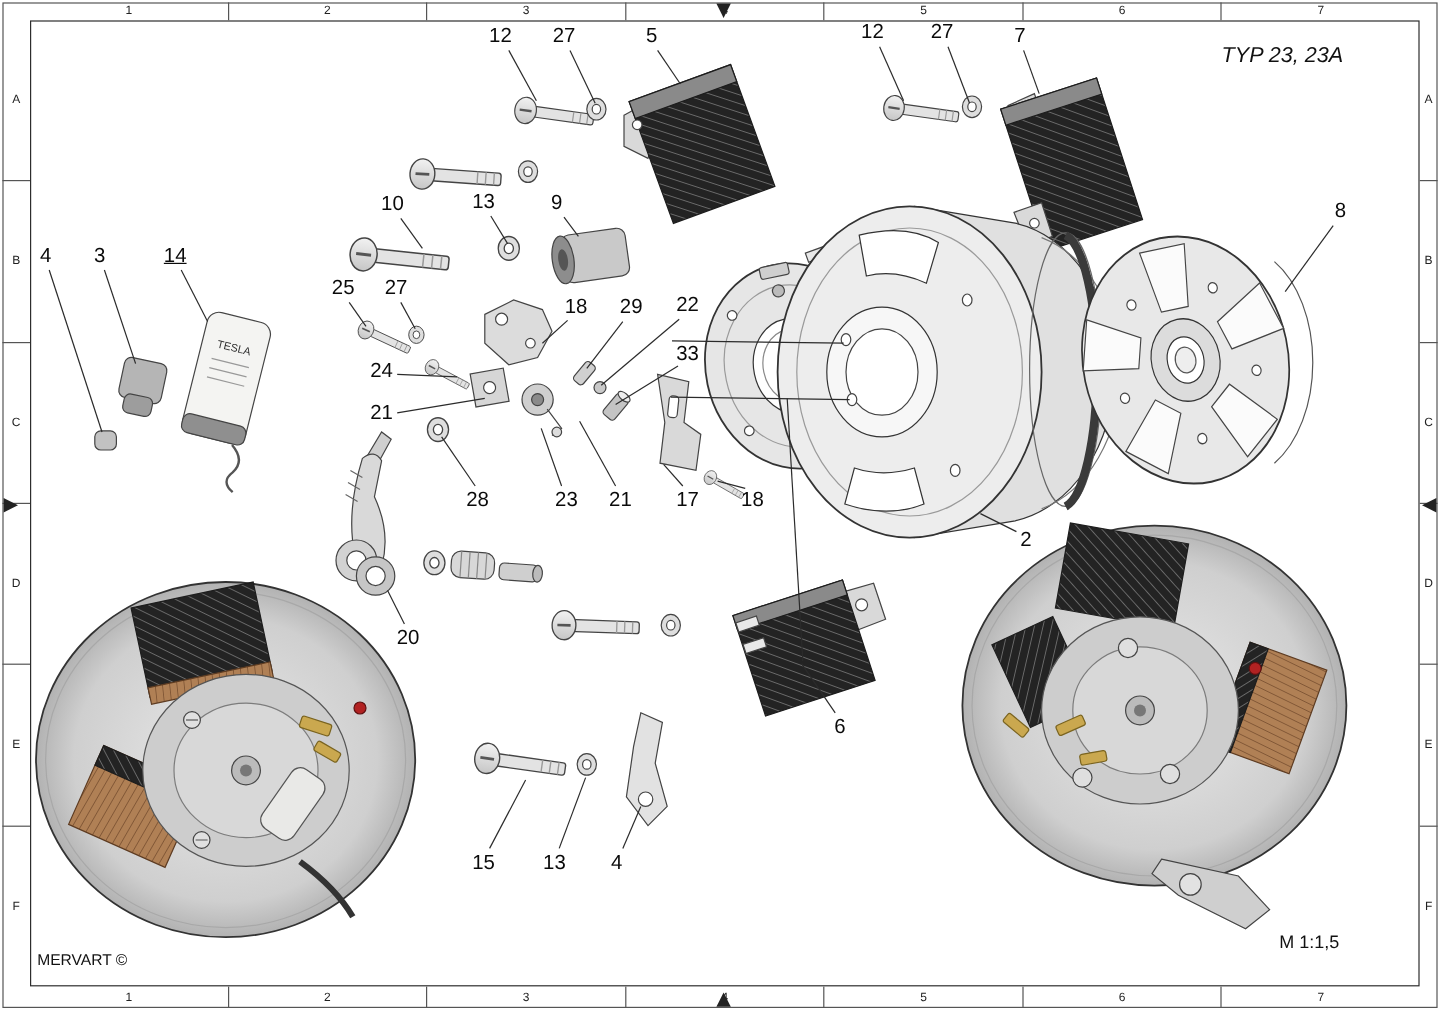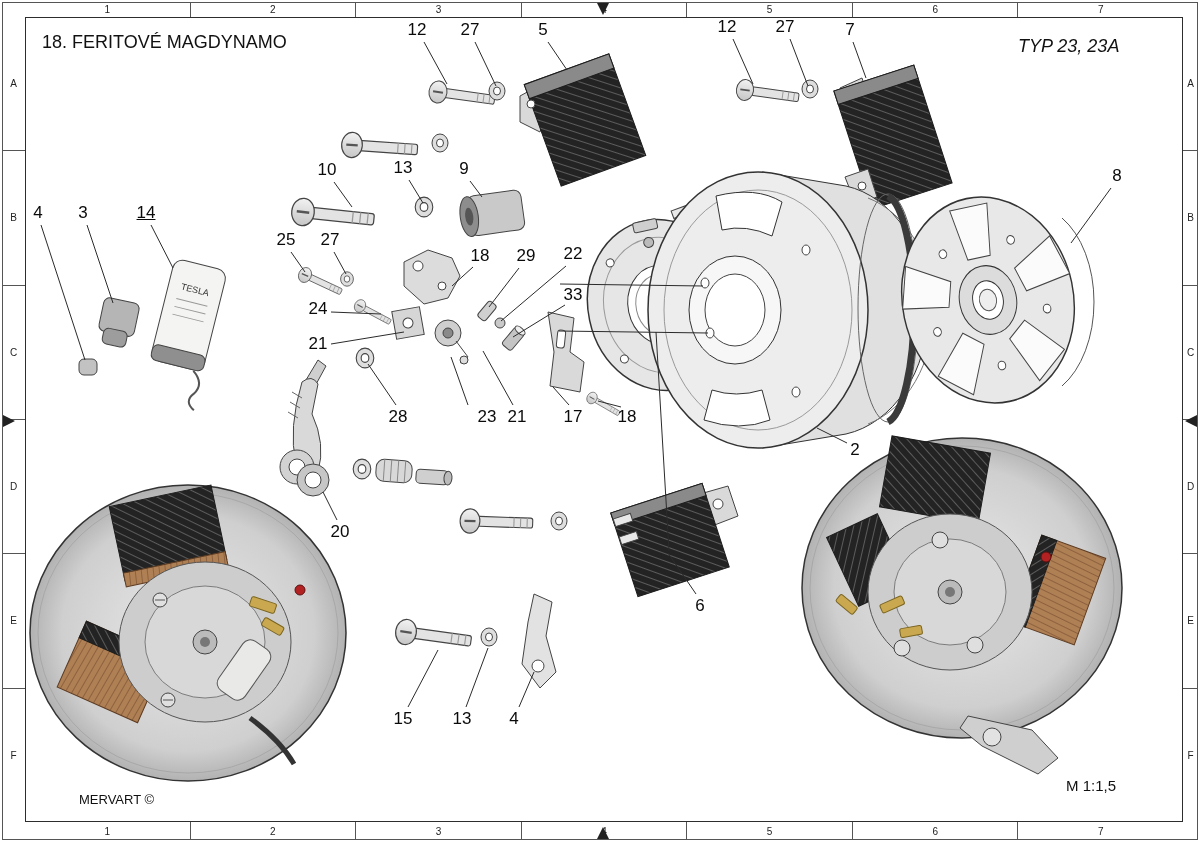--- a/index.html
+++ b/index.html
@@ -19,21 +19,21 @@
   .zone { flex:1; display:flex; align-items:center; justify-content:center; font-size:10px; color:#222; }
   .strip.top .zone + .zone, .strip.bottom .zone + .zone { border-left:1px solid #555; }
   .strip.left .zone + .zone, .strip.right .zone + .zone { border-top:1px solid #555; }
   svg.layer { position:absolute; left:0; top:0; width:1200px; height:842px; }
   #callouts { position:absolute; left:0; top:0; width:1200px; height:706px; pointer-events:none; }
   .callout { position:absolute; transform:translate(-50%,-50%); font-size:17px; color:#0a0a0a; white-space:nowrap; }
   .anno { position:absolute; white-space:nowrap; }
   #title     { left:42px;  top:32px;  font-size:18px; }
   #type      { left:1018px; top:36px; font-size:18px;font-style:italic; }
   #scale     { left:1066px; top:777px; font-size:15px; }
-  #copyright { left:31px;  top:792px; font-size:13px;margin-left:48px; }
+  #copyright { left:31px;  top:792px; font-size:13px; }
 </style>
 </head>
 <body>
 
 <div id="page">
   <div id="outer-border"></div>
 
   <div class="strip top" id="strip-top">
       <div class="zone">1</div>
       <div class="zone">2</div>
@@ -405,29 +405,28 @@
       <div class="callout" style="left: 146px; top: 213px; text-decoration: underline;">14</div>
       <div class="callout" style="left: 286px; top: 240px;">25</div>
       <div class="callout" style="left: 330px; top: 240px;">27</div>
       <div class="callout" style="left: 480px; top: 256px;">18</div>
       <div class="callout" style="left: 526px; top: 256px;">29</div>
       <div class="callout" style="left: 573px; top: 254px;">22</div>
       <div class="callout" style="left: 573px; top: 295px;">33</div>
       <div class="callout" style="left: 318px; top: 309px;">24</div>
       <div class="callout" style="left: 318px; top: 344px;">21</div>
       <div class="callout" style="left: 398px; top: 417px; text-align: right;">28</div>
-      <div class="callout" style="left: 472px; top: 417px; margin-left: 15px;">23</div>
+      <div class="callout" style="left: 472px; top: 417px;">23</div>
       <div class="callout" style="left: 517px; top: 417px;">21</div>
       <div class="callout" style="left: 573px; top: 417px;">17</div>
       <div class="callout" style="left: 627px; top: 417px;">18</div>
       <div class="callout" style="left: 855px; top: 450px;">2</div>
       <div class="callout" style="left: 340px; top: 532px;">20</div>
       <div class="callout" style="left: 700px; top: 606px;">6</div>
       <div class="callout" style="left: 403px; top: 719px;">15</div>
       <div class="callout" style="left: 462px; top: 719px;">13</div>
       <div class="callout" style="left: 514px; top: 719px;">4</div>
     </div>
 
-  <div class="anno" id="title">18. FERITOVÉ MAGDYNAMO</div>
   <div class="anno" id="type">TYP 23, 23A</div>
   <div class="anno" id="scale">M 1:1,5</div>
   <div class="anno" id="copyright">MERVART ©</div>
 </div>
 
 </body></html>

